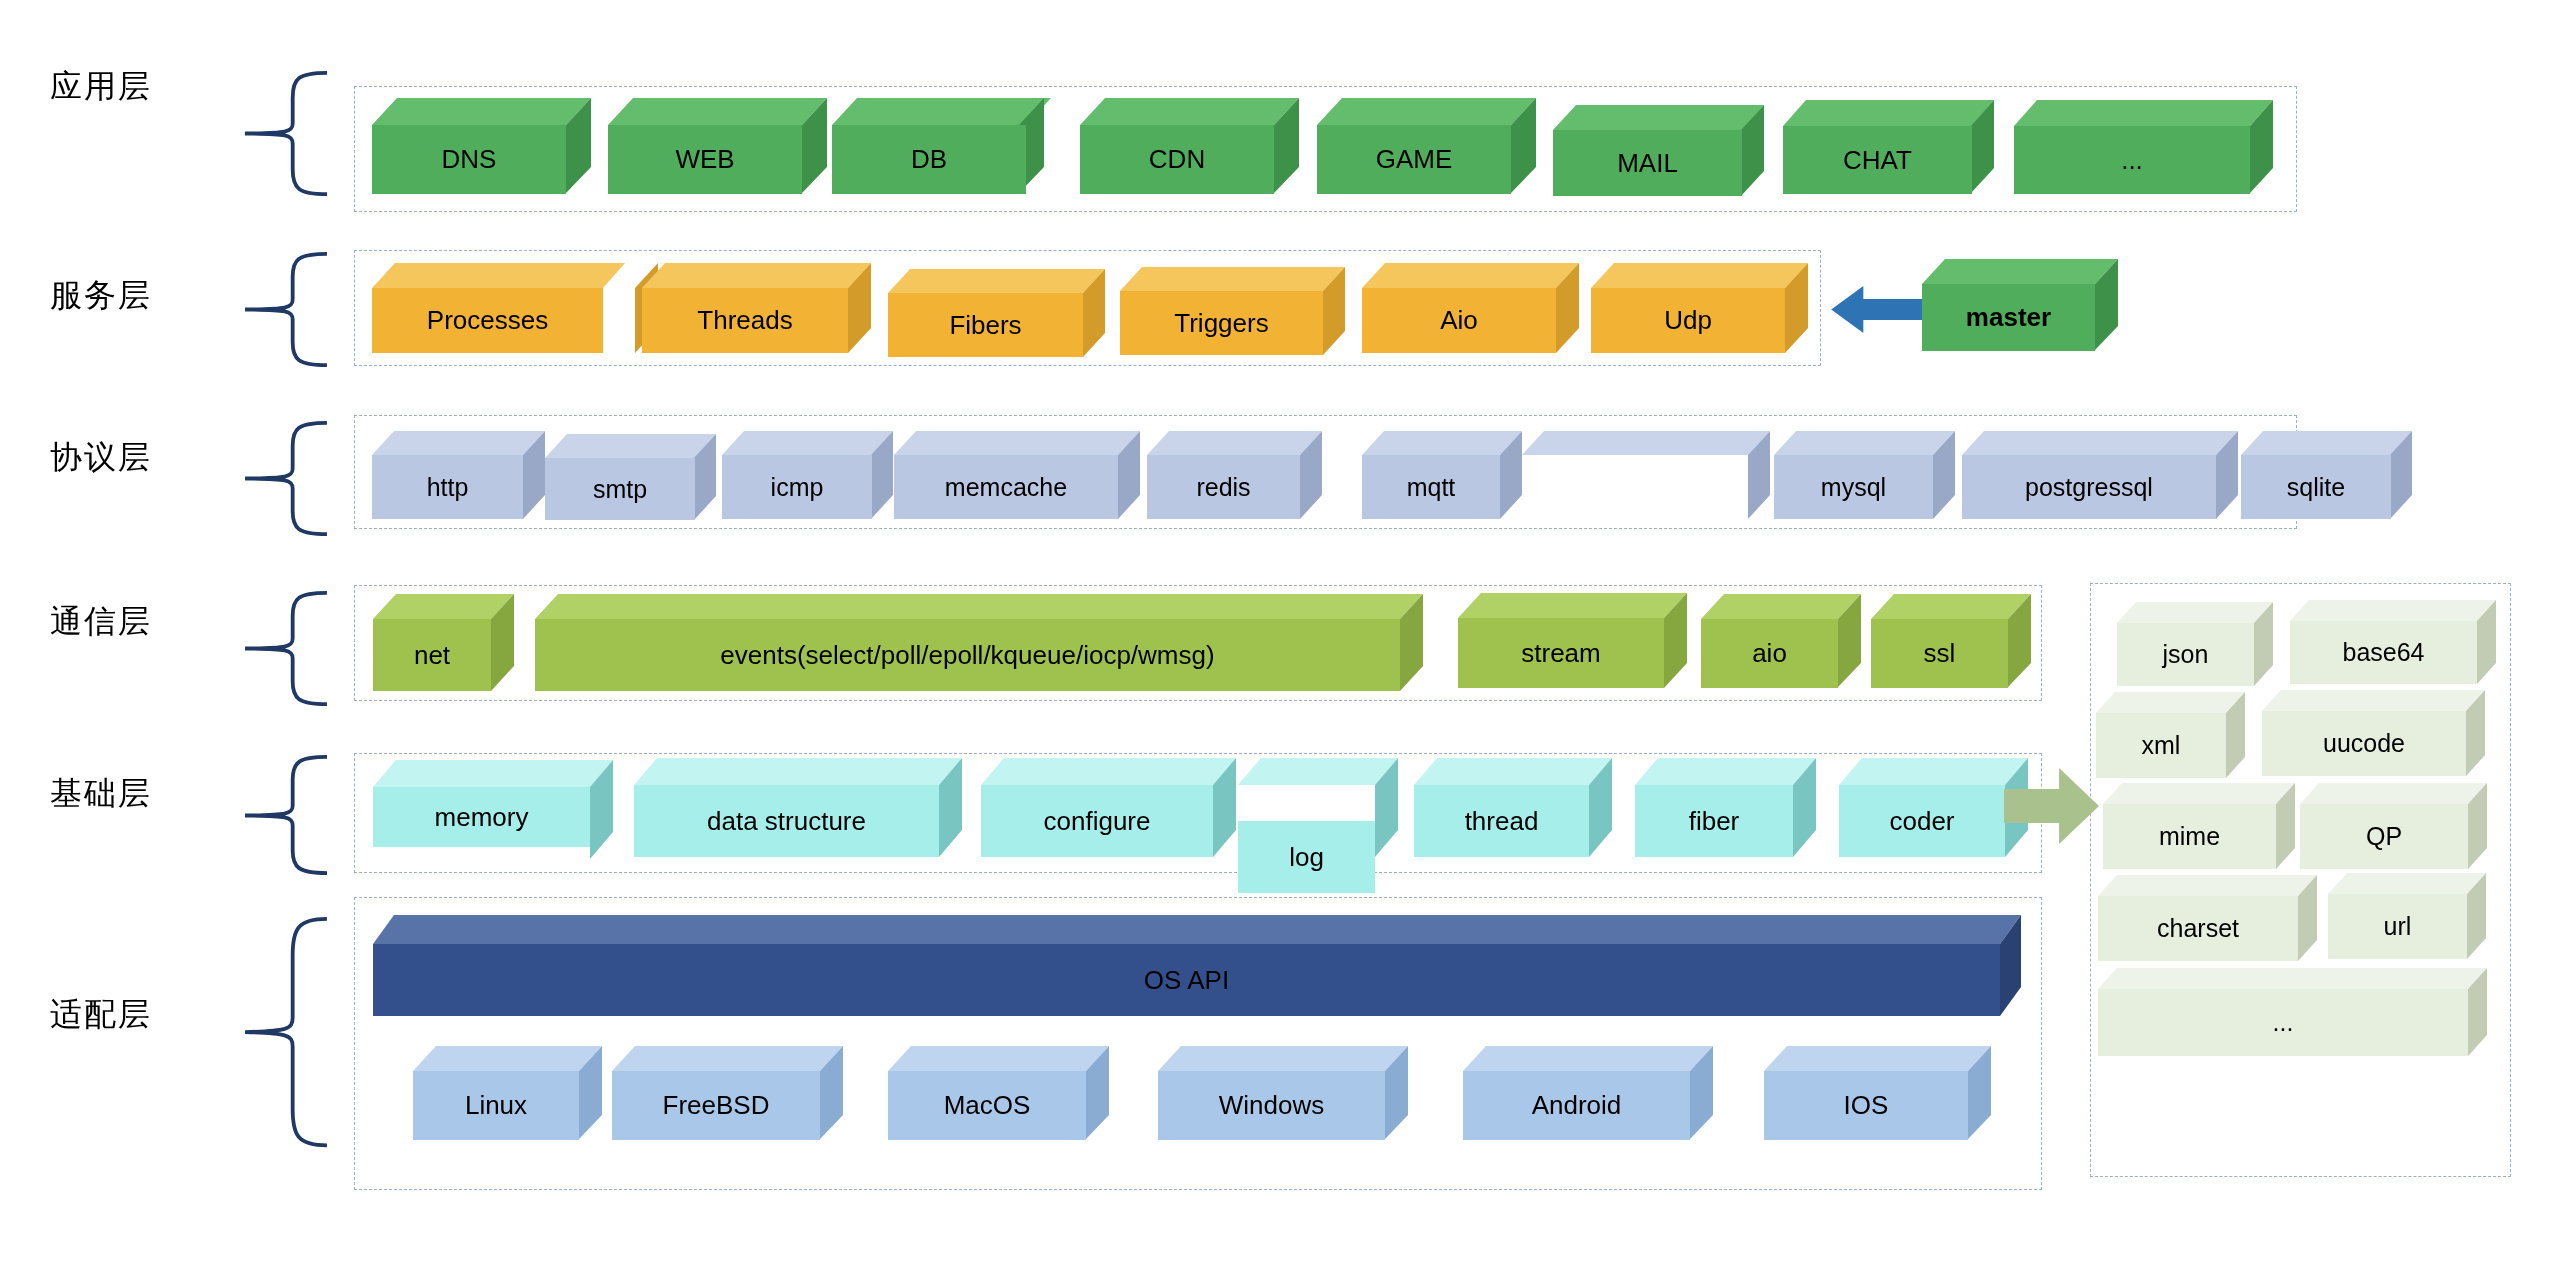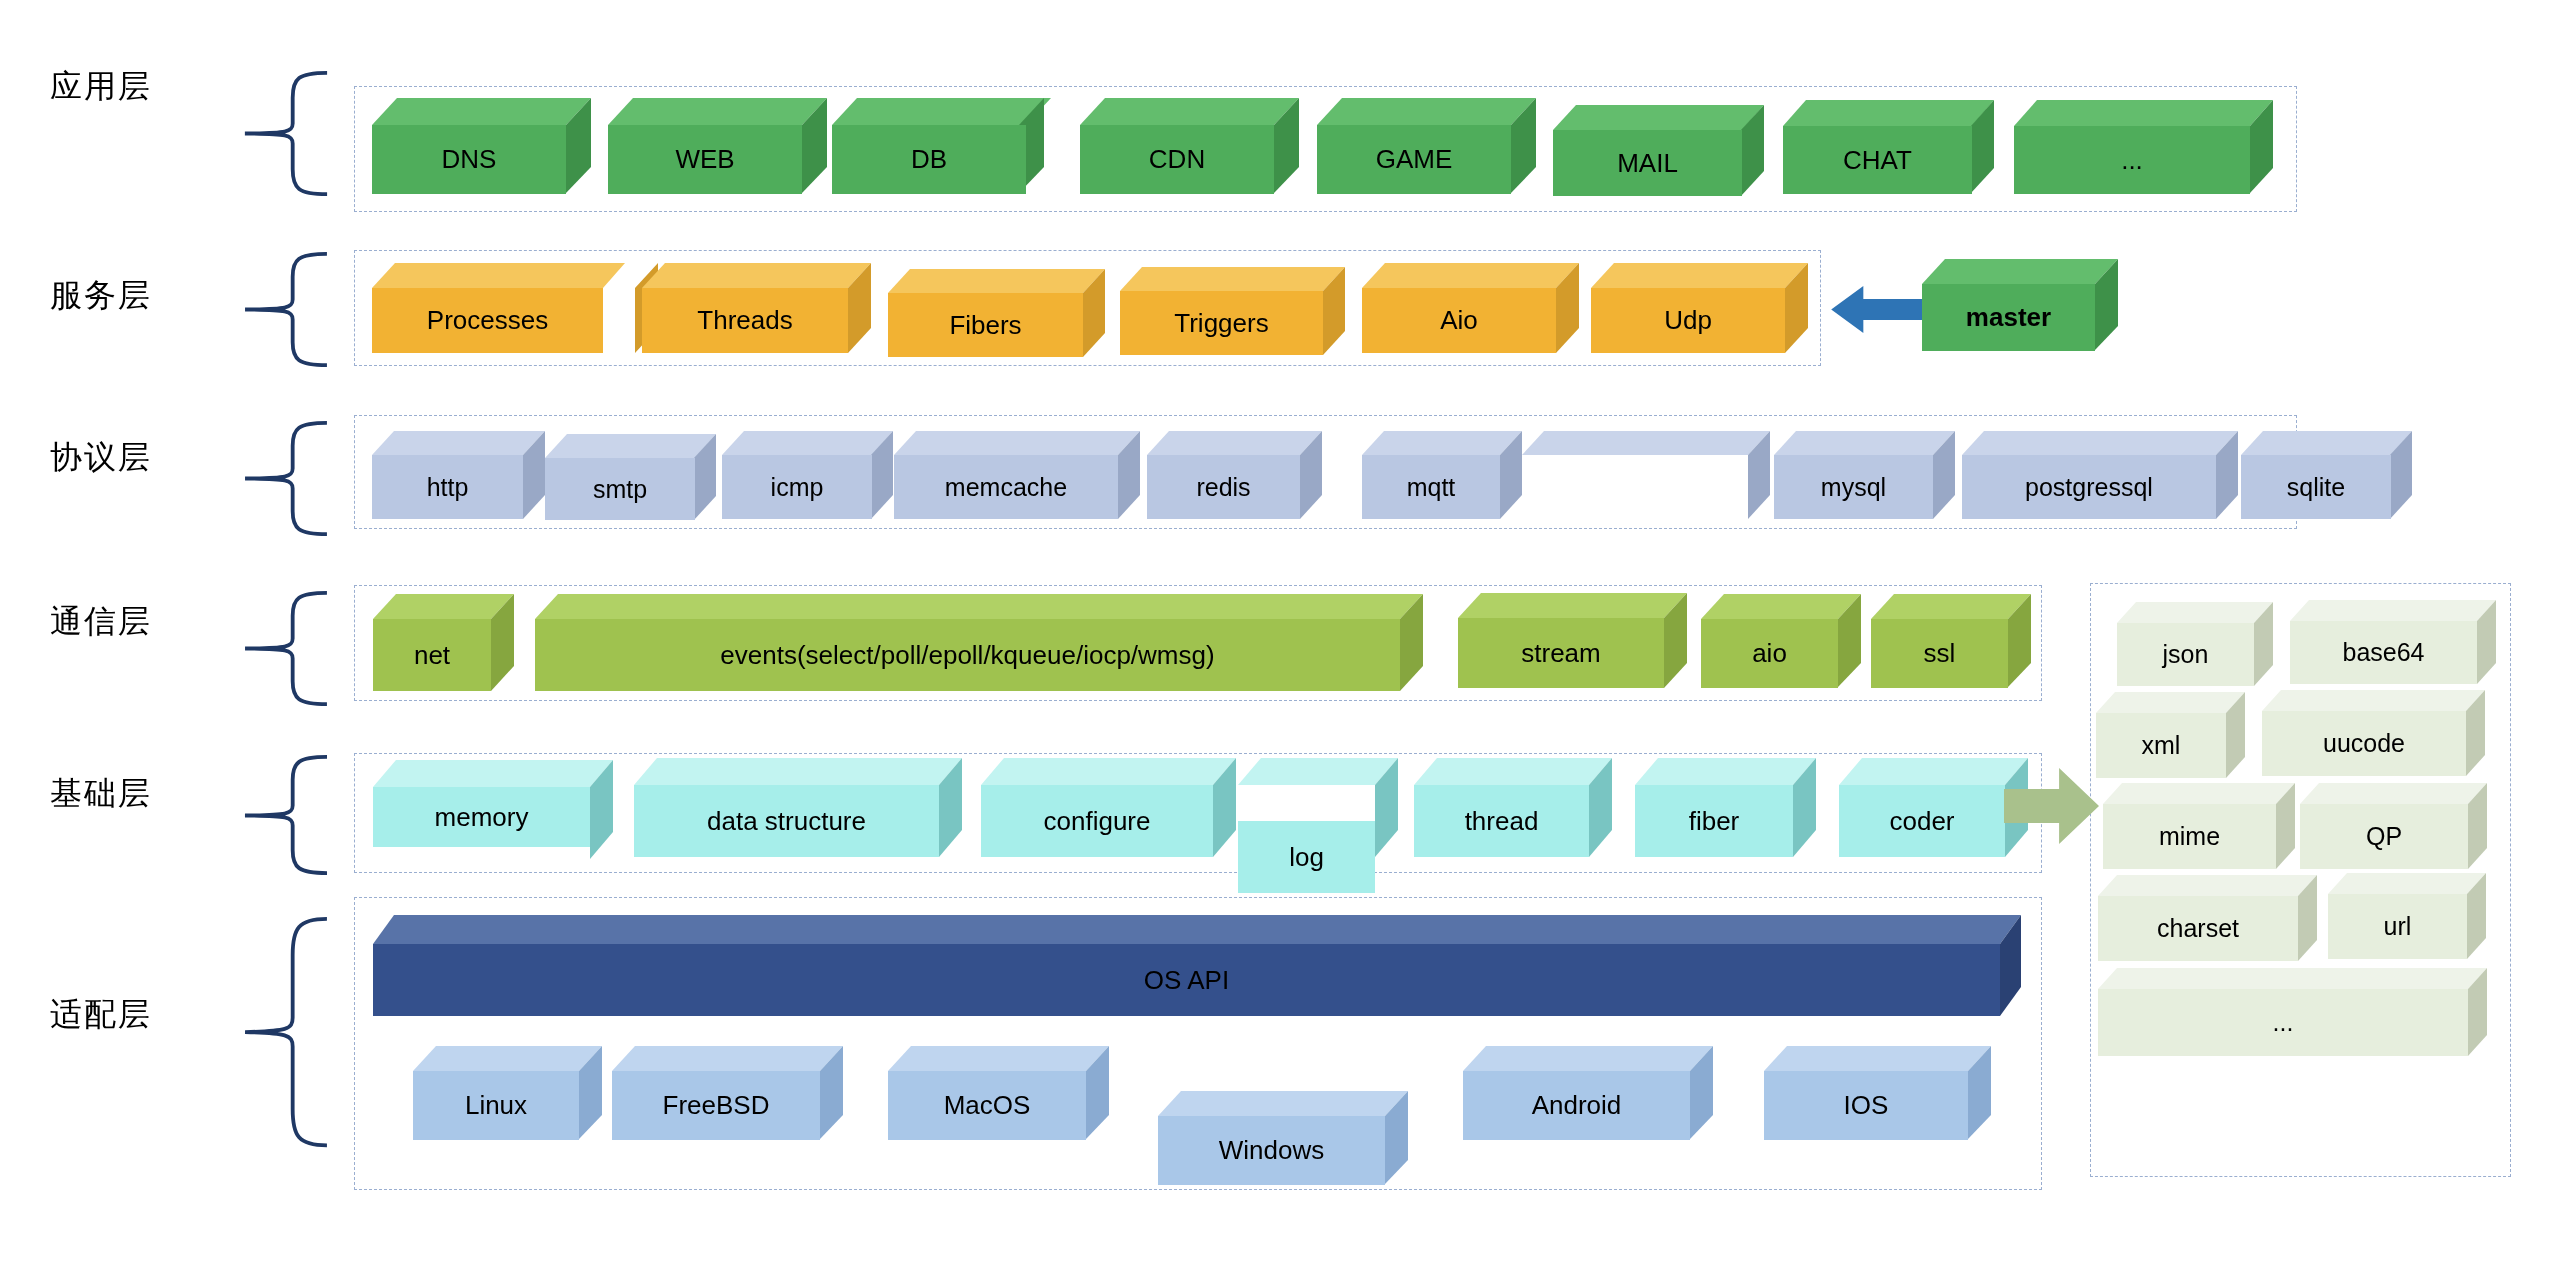--- a/index.html
+++ b/index.html
@@ -341,21 +341,21 @@
 <div class="box3d" style="left:612px; top:1046px; width:231px; height:93px;">
   <div class="top" style="width:231px; height:25px; background:#bfd5ef; clip-path: polygon(23px 0, 231px 0, 208px 25px, 0 25px);"></div>
   <div class="side" style="width:23px; height:93px; background:#8aabd2; clip-path: polygon(23px 0, 23px 69px, 0 93px, 0 25px);"></div>
   <div class="face" style="top:25px; width:208px; height:69px; background:#a9c7e8; font-size:26px;">FreeBSD</div>
 </div>
 <div class="box3d" style="left:888px; top:1046px; width:221px; height:93px;">
   <div class="top" style="width:221px; height:25px; background:#bfd5ef; clip-path: polygon(23px 0, 221px 0, 198px 25px, 0 25px);"></div>
   <div class="side" style="width:23px; height:93px; background:#8aabd2; clip-path: polygon(23px 0, 23px 69px, 0 93px, 0 25px);"></div>
   <div class="face" style="top:25px; width:198px; height:69px; background:#a9c7e8; font-size:26px;">MacOS</div>
 </div>
-<div class="box3d" style="left:1158px; top:1046px; width:250px; height:93px;margin-top:45px;">
+<div class="box3d" style="left:1158px; top:1046px; width:250px; height:93px;">
   <div class="top" style="width:250px; height:25px; background:#bfd5ef; clip-path: polygon(23px 0, 250px 0, 227px 25px, 0 25px);"></div>
   <div class="side" style="width:23px; height:93px; background:#8aabd2; clip-path: polygon(23px 0, 23px 69px, 0 93px, 0 25px);"></div>
   <div class="face" style="top:25px; width:227px; height:69px; background:#a9c7e8; font-size:26px;">Windows</div>
 </div>
 <div class="box3d" style="left:1463px; top:1046px; width:250px; height:93px;">
   <div class="top" style="width:250px; height:25px; background:#bfd5ef; clip-path: polygon(23px 0, 250px 0, 227px 25px, 0 25px);"></div>
   <div class="side" style="width:23px; height:93px; background:#8aabd2; clip-path: polygon(23px 0, 23px 69px, 0 93px, 0 25px);"></div>
   <div class="face" style="top:25px; width:227px; height:69px; background:#a9c7e8; font-size:26px;">Android</div>
 </div>
 <div class="box3d" style="left:1764px; top:1046px; width:227px; height:93px;">

